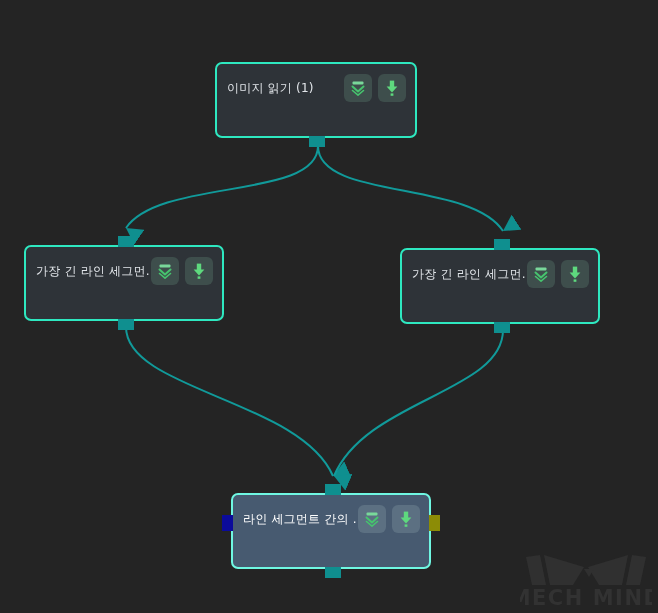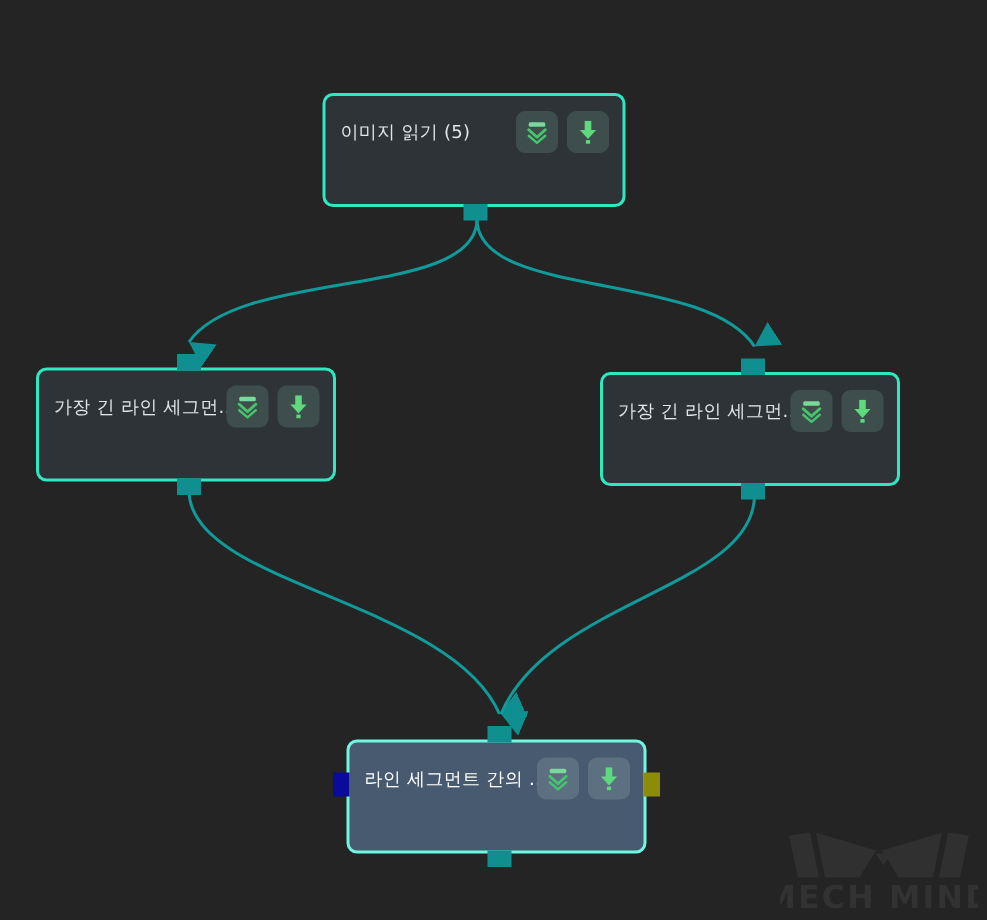--- a/index.html
+++ b/index.html
@@ -113,21 +113,21 @@
         <path d="M 318 146 C 318 200 470 180 503 231" fill="none" stroke="#119a9a" stroke-width="2" marker-end="url(#arrow)"></path>
         <path d="M 126 327 C 126 390 300 400 333 476" fill="none" stroke="#119a9a" stroke-width="2" marker-end="url(#arrow)"></path>
         <path d="M 503 330 C 503 392 366 400 334 476" fill="none" stroke="#119a9a" stroke-width="2" marker-end="url(#arrow)"></path>
       </g>
   </svg>
 
   <div id="nodes-group">
       <div class="port port-top" style="background: rgb(15, 143, 143); left: 309px; top: 136px;"></div>
       <div class="node" style="left: 215px; top: 62px; width: 202px; height: 76px;">
     <div class="node-head">
-      <span class="node-title">이미지 읽기 (5)</span>
+      <span class="node-title">이미지 읽기 (1)</span>
       <span class="node-buttons">
         <span class="nbtn">
           <svg width="18" height="18" viewBox="0 0 18 18">
             <rect x="3.5" y="2.5" width="11" height="3" rx="1" fill="#79d89a"></rect>
             <path d="M3.5 7.5 L9 12.5 L14.5 7.5" fill="none" stroke="#46c46e" stroke-width="2" stroke-linecap="round" stroke-linejoin="round"></path>
             <path d="M3.5 11.5 L9 16.2 L14.5 11.5" fill="none" stroke="#46c46e" stroke-width="1.6" stroke-linecap="round" stroke-linejoin="round"></path>
           </svg>
         </span>
         <span class="nbtn">
           <svg width="18" height="18" viewBox="0 0 18 18">

